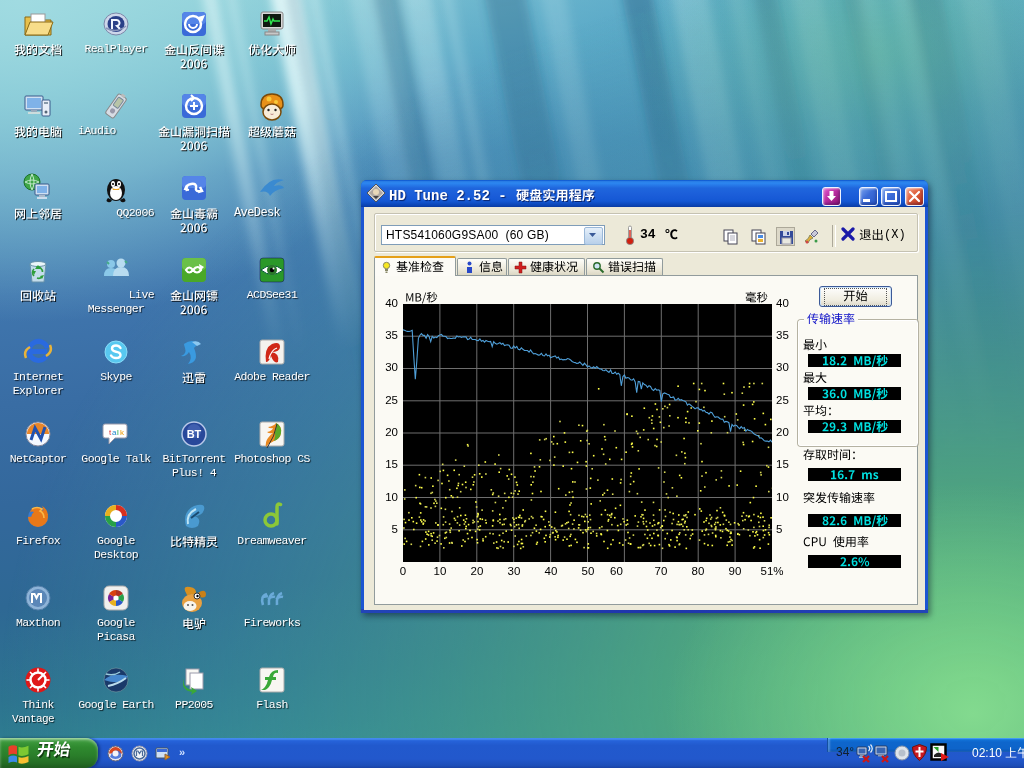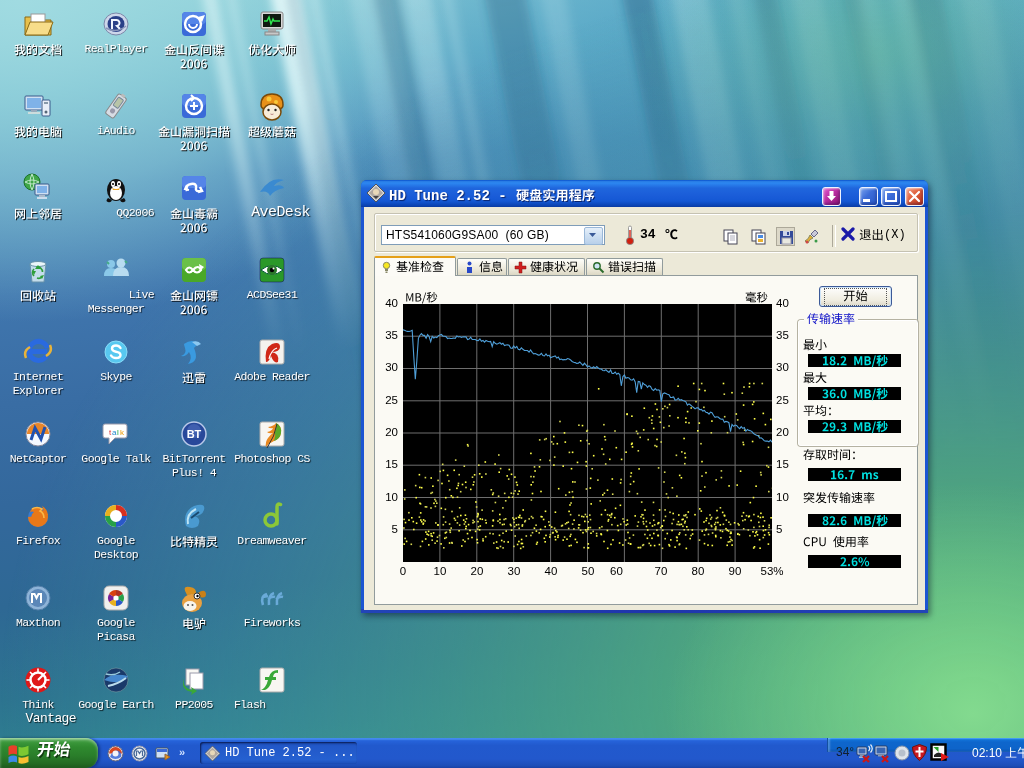--- a/index.html
+++ b/index.html
@@ -158,21 +158,21 @@
       </svg>
     </div>
     <div style="position:absolute;left:100px;top:90px;width:32px;height:32px"><svg width="32" height="32" viewBox="0 0 32 32">
         <g transform="rotate(35 16 16)">
           <rect x="11" y="4" width="10" height="24" rx="2" fill="#d8dce4" stroke="#888"></rect>
 <rect x="13" y="7" width="6" height="10" rx="1" fill="#b8c4a8" stroke="#789"></rect>
           <circle cx="16" cy="22" r="2.5" fill="#99a"></circle>
 <rect x="14" y="2" width="4" height="3" fill="#bbb"></rect>
         </g>
       </svg></div>
-    <div style="position:absolute;left:78px;top:124px;width:76px;text-align:center;font-family:'Liberation Mono',monospace;font-size:11.5px;letter-spacing:-0.6px;line-height:14px;color:#fff;text-shadow:1px 1px 1px rgba(0,0,0,0.75);white-space:nowrap">iAudio</div>
+    <div style="position:absolute;left:78px;top:124px;width:76px;font-family:'Liberation Mono',monospace;font-size:11.5px;letter-spacing:-0.6px;line-height:14px;color:#fff;text-shadow:1px 1px 1px rgba(0,0,0,0.75);white-space:nowrap">iAudio</div>
     <div style="position:absolute;left:178px;top:90px;width:32px;height:32px"><svg width="32" height="32" viewBox="0 0 32 32">
         <rect x="4" y="4" width="24" height="24" rx="4" fill="#3a6ad8"></rect>
         <rect x="4" y="4" width="24" height="12" rx="4" fill="#5585e8"></rect>
 <circle cx="16" cy="16" r="8" fill="none" stroke="#fff" stroke-width="2.5"></circle>
         <path d="M16 8 l-3 -3 M16 8 l-3 3" stroke="#fff" stroke-width="2"></path>
 <path d="M12 16 h8 M16 12 v8" stroke="#fff" stroke-width="2"></path>
       </svg></div>
     <div style="position:absolute;left:158px;top:125px">
       <svg width="72" height="14" viewBox="0 -11.0 72 13.7" style="display:block;overflow:visible">
         <path fill="rgba(0,0,0,0.85)" transform="translate(1,1)" d="M2.3 -2.5C2.7 -1.9 3.2 -1.0 3.4 -0.4L4.3 -0.8C4.2 -1.4 3.7 -2.3 3.2 -2.9ZM8.7 -2.9C8.4 -2.3 7.9 -1.3 7.5 -0.8L8.4 -0.4C8.8 -0.9 9.3 -1.8 9.8 -2.5ZM5.9 -10.2C4.8 -8.5 2.6 -7.1 0.3 -6.4C0.6 -6.2 0.9 -5.7 1.1 -5.4C1.7 -5.6 2.3 -5.9 2.8 -6.2V-5.5H5.4V-4.1H1.4V-3.0H5.4V-0.3H0.8V0.7H11.2V-0.3H6.6V-3.0H10.6V-4.1H6.6V-5.5H9.1V-6.3C9.7 -5.9 10.3 -5.7 10.9 -5.4C11.1 -5.7 11.5 -6.2 11.7 -6.4C9.9 -7.0 7.8 -8.1 6.7 -9.3L7.0 -9.8ZM8.6 -6.6H3.6C4.5 -7.1 5.3 -7.8 6.0 -8.5C6.7 -7.8 7.6 -7.2 8.6 -6.6Z M13.2 -7.6V0.1H21.6V1.0H22.8V-7.6H21.6V-1.1H18.6V-10.0H17.4V-1.1H14.4V-7.6Z M24.9 -9.2C25.5 -8.8 26.4 -8.3 26.8 -7.9L27.5 -8.8C27.0 -9.2 26.2 -9.7 25.5 -10.0ZM24.4 -6.0C25.1 -5.6 26.0 -5.0 26.5 -4.7L27.2 -5.6C26.7 -5.9 25.7 -6.5 25.1 -6.8ZM29.9 -2.7C30.2 -2.4 30.7 -2.0 31.0 -1.8L31.4 -2.4C31.2 -2.6 30.7 -2.9 30.3 -3.2ZM29.8 -1.0C30.2 -0.7 30.7 -0.3 30.9 -0.1L31.4 -0.6C31.2 -0.9 30.7 -1.3 30.3 -1.5ZM32.6 -2.7C32.9 -2.4 33.4 -2.0 33.7 -1.8L34.1 -2.4C33.9 -2.6 33.4 -3.0 33.0 -3.2ZM32.5 -1.1C32.8 -0.8 33.3 -0.4 33.6 -0.2L34.1 -0.8C33.8 -1.0 33.3 -1.4 32.9 -1.6ZM24.5 0.3 25.6 0.9C26.1 -0.3 26.6 -1.7 27.1 -3.0L26.2 -3.6C25.7 -2.2 25.0 -0.7 24.5 0.3ZM27.8 -9.7V-6.3C27.8 -4.3 27.7 -1.6 26.5 0.4C26.8 0.5 27.2 0.8 27.4 1.0C28.3 -0.5 28.7 -2.6 28.8 -4.4V1.0H29.7V-3.6H31.5V0.9H32.5V-3.6H34.3V0.1C34.3 0.2 34.2 0.2 34.1 0.2C34.0 0.2 33.6 0.3 33.2 0.2C33.3 0.5 33.4 0.8 33.4 1.0C34.1 1.0 34.6 1.0 34.9 0.9C35.1 0.7 35.2 0.5 35.2 0.1V-4.4H32.5V-5.2H35.4V-6.1H28.9V-6.3V-6.9H35.0V-9.7ZM28.8 -4.4 28.9 -5.2H31.5V-4.4ZM28.9 -8.8H33.9V-7.8H28.9Z M41.5 -7.6V-6.7H45.5V-7.6ZM36.9 -9.1C37.7 -8.8 38.6 -8.2 39.1 -7.8L39.7 -8.8C39.3 -9.1 38.3 -9.6 37.6 -9.9ZM36.4 -5.9C37.1 -5.6 38.1 -5.0 38.6 -4.7L39.2 -5.6C38.7 -6.0 37.7 -6.5 37.0 -6.7ZM36.7 0.0 37.7 0.8C38.4 -0.3 39.1 -1.7 39.7 -3.0L38.8 -3.7C38.1 -2.4 37.3 -0.9 36.7 0.0ZM39.9 -9.7V1.0H40.9V-8.6H46.1V-0.4C46.1 -0.2 46.0 -0.1 45.8 -0.1C45.6 -0.1 45.0 -0.1 44.4 -0.1C44.6 0.2 44.7 0.7 44.7 1.0C45.7 1.0 46.3 1.0 46.7 0.8C47.1 0.6 47.2 0.3 47.2 -0.3V-9.7ZM41.8 -5.6V-1.0H42.7V-1.7H45.2V-5.6ZM42.7 -4.7H44.3V-2.7H42.7Z M50.3 -10.1V-7.8H48.6V-6.8H50.3V-4.3C49.6 -4.2 48.9 -4.0 48.4 -3.9L48.7 -2.8L50.3 -3.2V-0.3C50.3 -0.1 50.2 -0.1 50.0 -0.1C49.9 -0.1 49.4 -0.1 48.8 -0.1C49.0 0.2 49.1 0.7 49.2 1.0C50.0 1.0 50.5 0.9 50.9 0.8C51.2 0.6 51.4 0.3 51.4 -0.3V-3.5L53.0 -3.9L52.8 -5.0L51.4 -4.6V-6.8H52.8V-7.8H51.4V-10.1ZM53.1 -9.0V-8.0H57.8V-5.2H53.3V-4.1H57.8V-0.9H53.0V0.2H57.8V0.9H58.9V-9.0Z M68.9 -10.1V-8.5H66.9V-10.1H65.9V-8.5H64.3V-7.4H65.9V-6.0H66.9V-7.4H68.9V-6.0H70.0V-7.4H71.5V-8.5H70.0V-10.1ZM65.8 -2.1H67.4V-0.6H65.8ZM65.8 -3.1V-4.5H67.4V-3.1ZM70.0 -2.1V-0.6H68.4V-2.1ZM70.0 -3.1H68.4V-4.5H70.0ZM64.8 -5.5V1.0H65.8V0.4H70.0V0.9H71.1V-5.5ZM61.8 -10.1V-7.8H60.5V-6.7H61.8V-4.3L60.3 -3.9L60.6 -2.8L61.8 -3.2V-0.4C61.8 -0.2 61.8 -0.1 61.6 -0.1C61.5 -0.1 61.0 -0.1 60.6 -0.2C60.7 0.1 60.8 0.6 60.9 0.9C61.6 0.9 62.1 0.9 62.4 0.7C62.8 0.5 62.9 0.2 62.9 -0.4V-3.5L64.2 -3.9L64.0 -4.9L62.9 -4.6V-6.7H64.1V-7.8H62.9V-10.1Z"></path>
@@ -239,21 +239,21 @@
     </div>
     <div style="position:absolute;left:180px;top:221px">
       <svg width="27" height="14" viewBox="0 -11.0 27 13.7" style="display:block;overflow:visible">
         <path fill="rgba(0,0,0,0.85)" transform="translate(1,1)" d="M0.5 0.0H6.2V-1.2H4.0C3.6 -1.2 3.0 -1.1 2.6 -1.1C4.5 -2.9 5.8 -4.6 5.8 -6.3C5.8 -7.9 4.8 -9.0 3.2 -9.0C2.0 -9.0 1.2 -8.5 0.5 -7.7L1.2 -6.9C1.7 -7.5 2.3 -7.9 3.0 -7.9C4.0 -7.9 4.5 -7.2 4.5 -6.3C4.5 -4.8 3.1 -3.1 0.5 -0.8Z M10.3 0.2C12.0 0.2 13.1 -1.4 13.1 -4.5C13.1 -7.5 12.0 -9.0 10.3 -9.0C8.5 -9.0 7.4 -7.5 7.4 -4.5C7.4 -1.4 8.5 0.2 10.3 0.2ZM10.3 -0.9C9.4 -0.9 8.7 -1.9 8.7 -4.5C8.7 -7.0 9.4 -7.9 10.3 -7.9C11.2 -7.9 11.8 -7.0 11.8 -4.5C11.8 -1.9 11.2 -0.9 10.3 -0.9Z M17.1 0.2C18.8 0.2 20.0 -1.4 20.0 -4.5C20.0 -7.5 18.8 -9.0 17.1 -9.0C15.4 -9.0 14.2 -7.5 14.2 -4.5C14.2 -1.4 15.4 0.2 17.1 0.2ZM17.1 -0.9C16.2 -0.9 15.6 -1.9 15.6 -4.5C15.6 -7.0 16.2 -7.9 17.1 -7.9C18.0 -7.9 18.6 -7.0 18.6 -4.5C18.6 -1.9 18.0 -0.9 17.1 -0.9Z M24.2 0.2C25.6 0.2 26.9 -1.0 26.9 -2.7C26.9 -4.6 25.8 -5.5 24.4 -5.5C23.7 -5.5 23.0 -5.1 22.4 -4.5C22.5 -7.0 23.4 -7.9 24.6 -7.9C25.1 -7.9 25.6 -7.6 25.9 -7.2L26.7 -8.1C26.2 -8.6 25.5 -9.0 24.5 -9.0C22.8 -9.0 21.2 -7.6 21.2 -4.2C21.2 -1.2 22.5 0.2 24.2 0.2ZM22.5 -3.5C23.0 -4.2 23.6 -4.5 24.1 -4.5C25.0 -4.5 25.6 -3.9 25.6 -2.7C25.6 -1.6 25.0 -0.9 24.2 -0.9C23.2 -0.9 22.6 -1.7 22.5 -3.5Z"></path>
         <path fill="#fff" d="M0.5 0.0H6.2V-1.2H4.0C3.6 -1.2 3.0 -1.1 2.6 -1.1C4.5 -2.9 5.8 -4.6 5.8 -6.3C5.8 -7.9 4.8 -9.0 3.2 -9.0C2.0 -9.0 1.2 -8.5 0.5 -7.7L1.2 -6.9C1.7 -7.5 2.3 -7.9 3.0 -7.9C4.0 -7.9 4.5 -7.2 4.5 -6.3C4.5 -4.8 3.1 -3.1 0.5 -0.8Z M10.3 0.2C12.0 0.2 13.1 -1.4 13.1 -4.5C13.1 -7.5 12.0 -9.0 10.3 -9.0C8.5 -9.0 7.4 -7.5 7.4 -4.5C7.4 -1.4 8.5 0.2 10.3 0.2ZM10.3 -0.9C9.4 -0.9 8.7 -1.9 8.7 -4.5C8.7 -7.0 9.4 -7.9 10.3 -7.9C11.2 -7.9 11.8 -7.0 11.8 -4.5C11.8 -1.9 11.2 -0.9 10.3 -0.9Z M17.1 0.2C18.8 0.2 20.0 -1.4 20.0 -4.5C20.0 -7.5 18.8 -9.0 17.1 -9.0C15.4 -9.0 14.2 -7.5 14.2 -4.5C14.2 -1.4 15.4 0.2 17.1 0.2ZM17.1 -0.9C16.2 -0.9 15.6 -1.9 15.6 -4.5C15.6 -7.0 16.2 -7.9 17.1 -7.9C18.0 -7.9 18.6 -7.0 18.6 -4.5C18.6 -1.9 18.0 -0.9 17.1 -0.9Z M24.2 0.2C25.6 0.2 26.9 -1.0 26.9 -2.7C26.9 -4.6 25.8 -5.5 24.4 -5.5C23.7 -5.5 23.0 -5.1 22.4 -4.5C22.5 -7.0 23.4 -7.9 24.6 -7.9C25.1 -7.9 25.6 -7.6 25.9 -7.2L26.7 -8.1C26.2 -8.6 25.5 -9.0 24.5 -9.0C22.8 -9.0 21.2 -7.6 21.2 -4.2C21.2 -1.2 22.5 0.2 24.2 0.2ZM22.5 -3.5C23.0 -4.2 23.6 -4.5 24.1 -4.5C25.0 -4.5 25.6 -3.9 25.6 -2.7C25.6 -1.6 25.0 -0.9 24.2 -0.9C23.2 -0.9 22.6 -1.7 22.5 -3.5Z"></path>
       </svg>
     </div>
     <div style="position:absolute;left:256px;top:172px;width:32px;height:32px"><svg width="32" height="32" viewBox="0 0 32 32">
         <path d="M4 20 Q14 4 28 8 Q20 10 18 14 Q26 12 28 16 Q18 18 14 24 Q12 18 4 20 z" fill="#3a8ad0"></path>
       </svg></div>
-    <div style="position:absolute;left:234px;top:206px;width:76px;text-align:right;font-family:'Liberation Mono',monospace;font-size:15px;letter-spacing:-0.6px;line-height:14px;color:#fff;text-shadow:1px 1px 1px rgba(0,0,0,0.75);white-space:nowrap">AveDesk</div>
+    <div style="position:absolute;left:234px;top:206px;width:76px;text-align:left;font-family:'Liberation Mono',monospace;font-size:12px;letter-spacing:-0.6px;line-height:14px;color:#fff;text-shadow:1px 1px 1px rgba(0,0,0,0.75);white-space:nowrap">AveDesk</div>
     <div style="position:absolute;left:22px;top:254px;width:32px;height:32px"><svg width="32" height="32" viewBox="0 0 32 32">
         <path d="M8 10 L24 10 L22 28 L10 28 Z" fill="#d8ecf4" opacity="0.85" stroke="#6a93a8"></path>
 <ellipse cx="16" cy="10" rx="8" ry="2.5" fill="#eaf6fa" stroke="#6a93a8"></ellipse>
 <path d="M13 15 l3 -4 3 4 z" fill="#2d9e3a"></path>
         <path d="M12 21 l-2 -4 4 0 z" fill="#2d9e3a"></path>
         <path d="M18 22 l4 -1 -2 4 z" fill="#2d9e3a"></path>
 <path d="M14.5 13 a5 5 0 0 1 6 5 M12 22 a5 5 0 0 1 0 -7 M15 24 a5 5 0 0 0 5 -1" stroke="#2d9e3a" fill="none" stroke-width="1.6"></path>
       </svg></div>
     <div style="position:absolute;left:20px;top:289px">
       <svg width="36" height="14" viewBox="0 -11.0 36 13.7" style="display:block;overflow:visible">
@@ -439,40 +439,40 @@
           <line x1="24" y1="16" x2="27.5" y2="16"></line>
 <line x1="8" y1="8" x2="10.5" y2="10.5"></line>
           <line x1="21.5" y1="21.5" x2="24" y2="24"></line>
 <line x1="8" y1="24" x2="10.5" y2="21.5"></line>
           <line x1="21.5" y1="10.5" x2="24" y2="8"></line>
         </g>
 <circle cx="16" cy="16" r="7.5" fill="none" stroke="#fff" stroke-width="2.5"></circle>
 <path d="M16 16 L21.5 10.5" stroke="#fff" stroke-width="2.2"></path>
       </svg></div>
     <div style="position:absolute;left:0px;top:698px;width:76px;text-align:center;font-family:'Liberation Mono',monospace;font-size:11.5px;letter-spacing:-0.6px;line-height:14px;color:#fff;text-shadow:1px 1px 1px rgba(0,0,0,0.75);white-space:nowrap">Think</div>
-    <div style="position:absolute;left:0px;top:712px;width:76px;text-align:right;font-family:'Liberation Mono',monospace;font-size:13px;letter-spacing:-0.6px;line-height:14px;color:#fff;text-shadow:1px 1px 1px rgba(0,0,0,0.75);white-space:nowrap">Vantage</div>
+    <div style="position:absolute;left:12px;top:712px;width:76px;text-align:left;font-family:'Liberation Mono',monospace;font-size:11px;letter-spacing:-0.6px;line-height:14px;color:#fff;text-shadow:1px 1px 1px rgba(0,0,0,0.75);white-space:nowrap">Vantage</div>
     <div style="position:absolute;left:100px;top:664px;width:32px;height:32px"><svg width="32" height="32" viewBox="0 0 32 32">
         <circle cx="16" cy="16" r="12" fill="#1a3a6a"></circle>
         <circle cx="16" cy="16" r="12" fill="none" stroke="#8aa" stroke-width="0.5"></circle>
 <path d="M4 16 q8 -8 24 -4 q-6 10 -24 4 z" fill="#4a90d8" opacity="0.9"></path>
         <path d="M8 22 q10 -2 18 -8" stroke="#bde" stroke-width="2" fill="none"></path>
 <path d="M6 10 q8 2 14 -2" stroke="#9cd" stroke-width="1.5" fill="none"></path>
       </svg></div>
     <div style="position:absolute;left:78px;top:698px;width:76px;text-align:center;font-family:'Liberation Mono',monospace;font-size:11.5px;letter-spacing:-0.6px;line-height:14px;color:#fff;text-shadow:1px 1px 1px rgba(0,0,0,0.75);white-space:nowrap">Google Earth</div>
     <div style="position:absolute;left:178px;top:664px;width:32px;height:32px"><svg width="32" height="32" viewBox="0 0 32 32">
         <rect x="8" y="5" width="13" height="16" fill="#f8f8f4" stroke="#99a"></rect>
         <rect x="12" y="9" width="13" height="16" fill="#fff" stroke="#99a"></rect>
 <path d="M6 14 q-2 10 8 12 l-1 -3 6 4 -6 4 1 -3 q-12 -2 -8 -14 z" fill="#3aa838"></path>
       </svg></div>
     <div style="position:absolute;left:156px;top:698px;width:76px;text-align:center;font-family:'Liberation Mono',monospace;font-size:11.5px;letter-spacing:-0.6px;line-height:14px;color:#fff;text-shadow:1px 1px 1px rgba(0,0,0,0.75);white-space:nowrap">PP2005</div>
     <div style="position:absolute;left:256px;top:664px;width:32px;height:32px"><svg width="32" height="32" viewBox="0 0 32 32">
         <rect x="4" y="4" width="24" height="24" rx="2" fill="#f8f6f2" stroke="#aaa"></rect>
 <path d="M22 6 q-7 0 -9 7 l-4 0 0 3 3 0 q-2 8 -7 10 l4 0 q5 -2 7 -10 l4 0 0 -3 -3 0 q1 -5 5 -4 z" fill="#3aa838"></path>
       </svg></div>
-    <div style="position:absolute;left:234px;top:698px;width:76px;font-family:'Liberation Mono',monospace;font-size:11.5px;letter-spacing:-0.6px;line-height:14px;color:#fff;text-shadow:1px 1px 1px rgba(0,0,0,0.75);white-space:nowrap">Flash</div>
+    <div style="position:absolute;left:234px;top:698px;width:76px;text-align:center;font-family:'Liberation Mono',monospace;font-size:11.5px;letter-spacing:-0.6px;line-height:14px;color:#fff;text-shadow:1px 1px 1px rgba(0,0,0,0.75);white-space:nowrap">Flash</div>
     <div style="position:absolute;left:361px;top:180px;width:567px;height:433px;background:#1b55d2;border-radius:6px 6px 0 0;box-shadow:2px 3px 6px rgba(0,0,30,0.45)">
       <div style="position:absolute;left:0;top:0;width:567px;height:27px;border-radius:6px 6px 0 0;background:linear-gradient(180deg,#0a51cc 0%,#2a80e8 6%,#2c86f0 12%,#1f66dd 30%,#1a5cd8 60%,#1458d4 78%,#0b44b4 94%,#0a3ba0 100%)"></div>
       <div style="position:absolute;left:6px;top:4px;width:18px;height:18px"><svg width="18" height="18" viewBox="0 0 18 18">
           <path d="M9 0 L18 9 L9 18 L0 9 Z" fill="#d8d8d8" stroke="#555"></path>
           <path d="M9 2 L16 9 L9 16 L2 9 Z" fill="#b0a8a0"></path>
           <circle cx="9" cy="8" r="3" fill="#e8d8b8"></circle>
           <path d="M6 12 l6 0 -3 3 z" fill="#444"></path>
         </svg></div>
       <div style="position:absolute;left:28px;top:5px;font-family:'Liberation Mono',monospace;font-weight:bold;font-size:14px;color:#fff;text-shadow:1px 1px 1px rgba(0,0,40,0.6);white-space:nowrap;display:flex;align-items:baseline">
         <span>HD&nbsp;Tune&nbsp;2.52&nbsp;-&nbsp;</span>
@@ -1402,21 +1402,21 @@
         <div style="position:absolute;left:25px;top:358px;width:28px;text-align:center;font-family:'Liberation Sans';font-size:11.5px;color:#000;z-index:4;">0</div>
         <div style="position:absolute;left:62px;top:358px;width:28px;text-align:center;font-family:'Liberation Sans';font-size:11.5px;color:#000;z-index:4;">10</div>
         <div style="position:absolute;left:99px;top:358px;width:28px;text-align:center;font-family:'Liberation Sans';font-size:11.5px;color:#000;z-index:4;">20</div>
         <div style="position:absolute;left:136px;top:358px;width:28px;text-align:center;font-family:'Liberation Sans';font-size:11.5px;color:#000;z-index:4;">30</div>
         <div style="position:absolute;left:173px;top:358px;width:28px;text-align:center;font-family:'Liberation Sans';font-size:11.5px;color:#000;z-index:4;">40</div>
         <div style="position:absolute;left:210px;top:358px;width:28px;text-align:center;font-family:'Liberation Sans';font-size:11.5px;color:#000;z-index:4;">50</div>
         <div style="position:absolute;left:246px;top:358px;width:28px;text-align:left;font-family:'Liberation Sans';font-size:11.5px;color:#000;z-index:4;">60</div>
         <div style="position:absolute;left:283px;top:358px;width:28px;text-align:center;font-family:'Liberation Sans';font-size:11.5px;color:#000;z-index:4;">70</div>
         <div style="position:absolute;left:320px;top:358px;width:28px;text-align:center;font-family:'Liberation Sans';font-size:11.5px;color:#000;z-index:4;">80</div>
         <div style="position:absolute;left:357px;top:358px;width:28px;text-align:center;font-family:'Liberation Sans';font-size:11.5px;color:#000;z-index:4;">90</div>
-        <div style="position:absolute;left:394px;top:358px;width:28px;text-align:center;font-family:'Liberation Sans';font-size:11.5px;color:#000;z-index:4;">53%</div>
+        <div style="position:absolute;left:394px;top:358px;width:28px;text-align:center;font-family:'Liberation Sans';font-size:11.5px;color:#000;z-index:4;">51%</div>
         <div style="position:absolute;left:455px;top:79px;width:73px;height:21px;z-index:4;background:linear-gradient(180deg,#fefefe,#f0ede0 70%,#dcd8c8);border:1px solid #3c5a98;border-radius:3px;box-sizing:border-box;display:flex;align-items:center;justify-content:center;box-shadow:inset 0 0 0 1px #cfe4f8">
           <div style="outline:1px dotted #555;padding:0px 18px 2px 18px">
             <svg width="25" height="14" viewBox="0 -11.5 25 14.2" style="display:block;overflow:visible">
               <path fill="#000" d="M8.1 -8.8V-5.2H4.6V-5.8V-8.8ZM0.7 -5.2V-4.3H3.6C3.4 -2.6 2.8 -0.9 0.7 0.4C0.9 0.5 1.3 0.8 1.4 1.1C3.7 -0.4 4.4 -2.4 4.6 -4.3H8.1V1.0H9.1V-4.3H11.9V-5.2H9.1V-8.8H11.5V-9.7H1.1V-8.8H3.7V-5.8L3.7 -5.2Z M18.3 -4.1V1.0H19.1V0.5H22.9V1.0H23.8V-4.1ZM19.1 -0.4V-3.2H22.9V-0.4ZM17.9 -5.1C18.2 -5.2 18.8 -5.3 23.4 -5.7C23.6 -5.3 23.7 -5.0 23.8 -4.8L24.6 -5.2C24.2 -6.1 23.4 -7.6 22.5 -8.7L21.8 -8.3C22.2 -7.8 22.6 -7.1 23.0 -6.5L19.0 -6.2C19.8 -7.3 20.6 -8.8 21.3 -10.2L20.3 -10.5C19.7 -8.9 18.7 -7.2 18.4 -6.8C18.0 -6.4 17.8 -6.1 17.6 -6.0C17.7 -5.8 17.8 -5.3 17.9 -5.1ZM15.0 -7.1H16.4C16.3 -5.5 16.0 -4.1 15.6 -3.0C15.2 -3.4 14.7 -3.7 14.3 -4.0C14.5 -4.9 14.8 -6.0 15.0 -7.1ZM13.3 -3.7C13.9 -3.2 14.6 -2.7 15.2 -2.2C14.6 -1.1 13.9 -0.2 13.0 0.2C13.2 0.4 13.4 0.8 13.6 1.0C14.5 0.4 15.3 -0.4 15.9 -1.6C16.4 -1.1 16.8 -0.7 17.1 -0.3L17.6 -1.0C17.3 -1.4 16.8 -1.9 16.3 -2.4C16.9 -3.8 17.2 -5.6 17.4 -7.9L16.8 -8.0L16.7 -7.9H15.2C15.4 -8.8 15.5 -9.6 15.6 -10.4L14.7 -10.5C14.6 -9.7 14.5 -8.8 14.3 -7.9H13.0V-7.1H14.2C13.9 -5.8 13.6 -4.5 13.3 -3.7Z"></path>
             </svg>
           </div>
         </div>
         <div style="position:absolute;left:434px;top:113px;width:118px;height:124px;z-index:4;border:1px solid #fff;box-shadow:0 0 0 1px #b5b2a2;border-radius:3px"></div>
         <div style="position:absolute;left:440px;top:105px;z-index:4;background:#fbfaf4;padding:0 3px">
           <svg width="48" height="14" viewBox="0 -11.0 48 13.7" style="display:block;overflow:visible">
@@ -1510,28 +1510,20 @@
 <circle cx="8.5" cy="8.5" r="7.5" fill="#f0f4f8" stroke="#99a"></circle>
           <circle cx="8.5" cy="8.5" r="5.5" fill="none" stroke="#4a6a98" stroke-width="1.5"></circle>
 <path d="M5.5 11 v-5 h1.5 l1.5 2.5 1.5 -2.5 h1.5 v5" stroke="#4a6a98" stroke-width="1.2" fill="none"></path>
         </svg></div>
       <div style="position:absolute;left:155px;top:7px"><svg width="17" height="17" viewBox="0 0 17 17">
 <rect x="1" y="3" width="12" height="10" rx="1" fill="#cfe0f4" stroke="#456"></rect>
           <rect x="2" y="4" width="10" height="3" fill="#3a6ad8"></rect>
 <path d="M10 9 l5 3 -5 3 z" fill="#e89018" stroke="#864"></path>
         </svg></div>
       <div style="position:absolute;left:179px;top:8px;color:#cfe0ff;font-family:'Liberation Sans';font-size:11px;font-weight:bold">»</div>
-      <div style="position:absolute;left:200px;top:4px;width:157px;height:22px;border-radius:3px;background:linear-gradient(180deg,#1c4eb8,#2258c8 20%,#2560d0 80%,#1c4eb8);box-shadow:inset 1px 1px 2px rgba(0,0,30,0.7);display:flex;align-items:center;padding-left:5px;box-sizing:border-box">
-        <svg width="15" height="15" viewBox="0 0 18 18">
-          <path d="M9 0 L18 9 L9 18 L0 9 Z" fill="#d8d8d8" stroke="#555"></path>
-          <path d="M9 2 L16 9 L9 16 L2 9 Z" fill="#b0a8a0"></path>
-          <circle cx="9" cy="8" r="3" fill="#e8d8b8"></circle>
-        </svg>
-        <span style="color:#fff;font-family:'Liberation Mono',monospace;font-size:12px;margin-left:5px;white-space:nowrap">HD Tune 2.52 - ...</span>
-      </div>
       <div style="position:absolute;left:827px;top:0;width:197px;height:14px;background:linear-gradient(180deg,#2a8ae8 0%,#3a9af4 5%,#1272d8 12%,#0e66cc 30%,#0e64ca 75%,#0a56b4 95%,#094aa0 100%);border-left:1px solid #1450a0;box-shadow:inset 2px 0 2px rgba(255,255,255,0.25)">
         <div style="position:absolute;left:8px;top:7px;color:#102030;font-family:'Liberation Sans';font-size:12px">34°</div>
         <div style="position:absolute;left:28px;top:6px"><svg width="17" height="19" viewBox="0 0 17 19">
 <rect x="1" y="3" width="10" height="8" rx="1" fill="#cad8ec" stroke="#223a66"></rect>
             <rect x="2.5" y="4.5" width="7" height="5" fill="#3a66b0"></rect>
 <rect x="4" y="11" width="4" height="1.5" fill="#8898b0"></rect>
             <rect x="3" y="12.5" width="6" height="1.5" fill="#aab8cc"></rect>
 <path d="M12.5 2 q2.5 2.5 0 5 M14.5 0.5 q3.5 4 0 8" stroke="#e8eef8" stroke-width="1.2" fill="none"></path>
 <path d="M7 12 L13 18 M13 12 L7 18" stroke="#c81818" stroke-width="2.4"></path>
           </svg></div>

